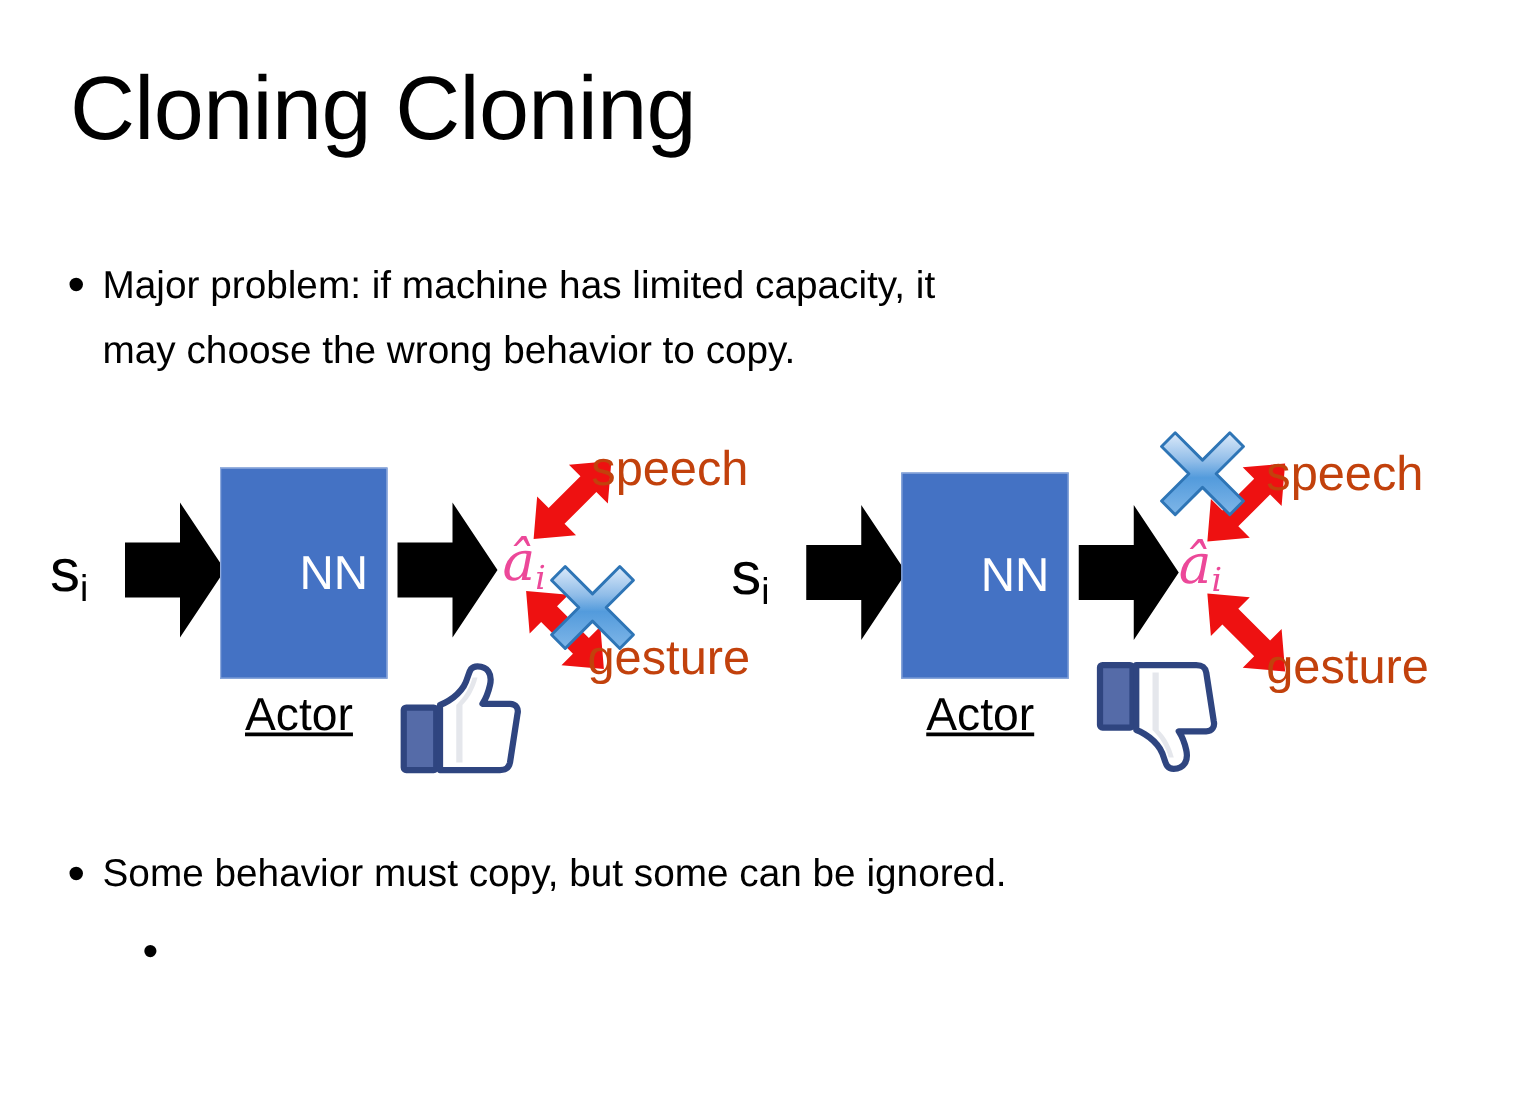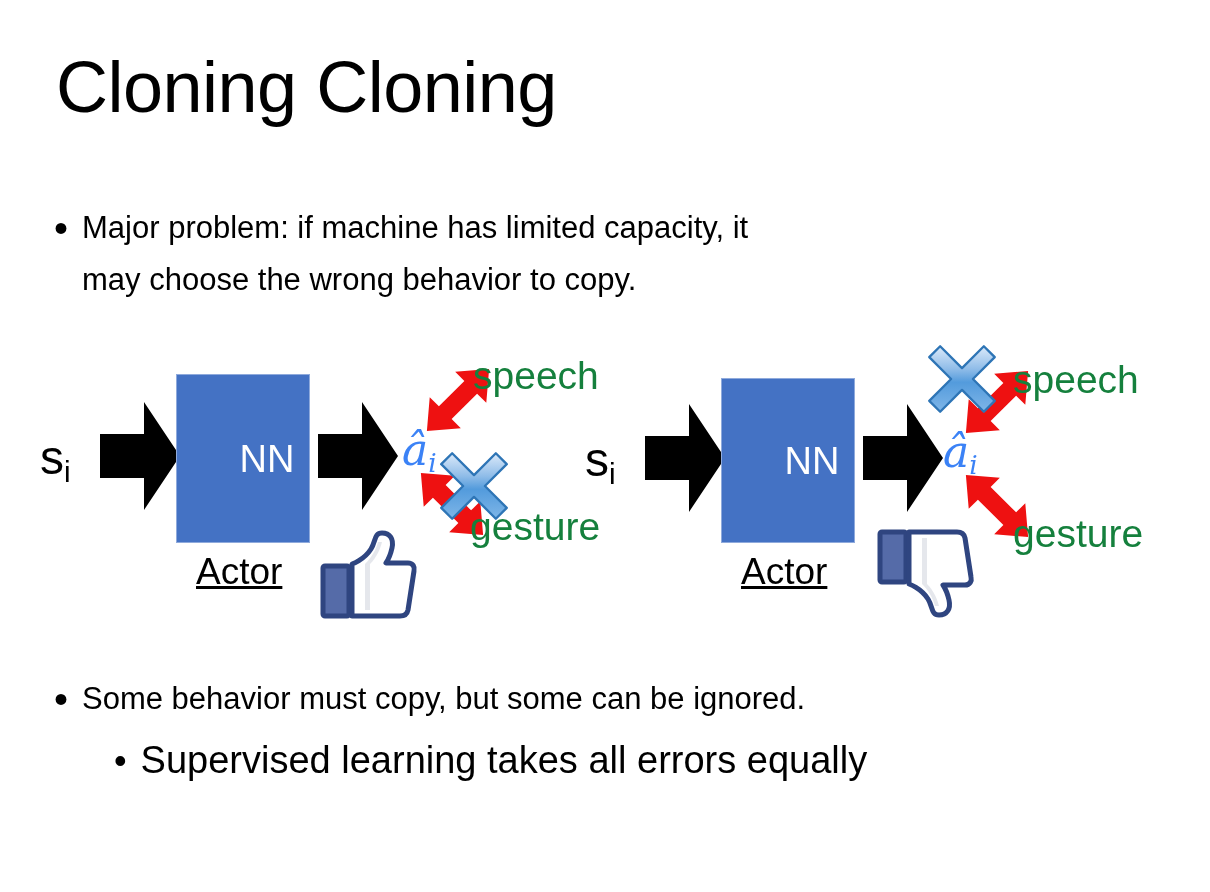--- a/index.html
+++ b/index.html
@@ -115,34 +115,34 @@
     vertical-align: baseline;
     position: relative;
     top: 0.28em;
   }
   .action-label {
     position: absolute;
     font-family: "DejaVu Serif", serif;
     font-style: italic;
     font-size: 44px;
     line-height: 44px;
-    color: #3b82f6;
+    color: #ec4899;
     white-space: nowrap;
   }
   .action-label sub {
     font-size: 0.6em;
     vertical-align: baseline;
     position: relative;
     top: 0.26em;
   }
   .out-label {
     position: absolute;
     font-size: 39px;
     line-height: 44px;
-    color: #15803d;
+    color: #c2410c;
     white-space: nowrap;
   }
   .blk-arrow, .red-arrow, .x-mark, .thumb {
     position: absolute;
   }
   svg { display: block; overflow: visible; }
 </style>
 </head>
 <body>
 
@@ -302,16 +302,15 @@
     </div>
   </div>
 
   <div class="bullet-row" id="bullet-bottom-1">
     <span class="bullet-dot">•</span>
     <span class="bullet-text">Some behavior must copy, but some can be ignored.</span>
   </div>
 
   <div class="bullet-row" id="bullet-bottom-2">
     <span class="bullet-dot">•</span>
-    <span class="bullet-text">Supervised learning takes all errors equally</span>
   </div>
 
 </div>
 
 </body></html>

